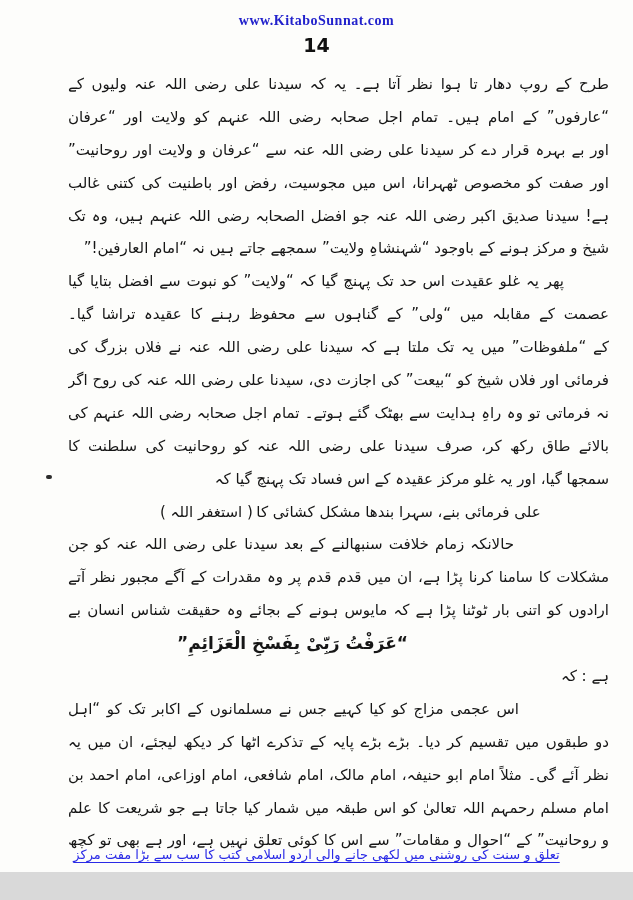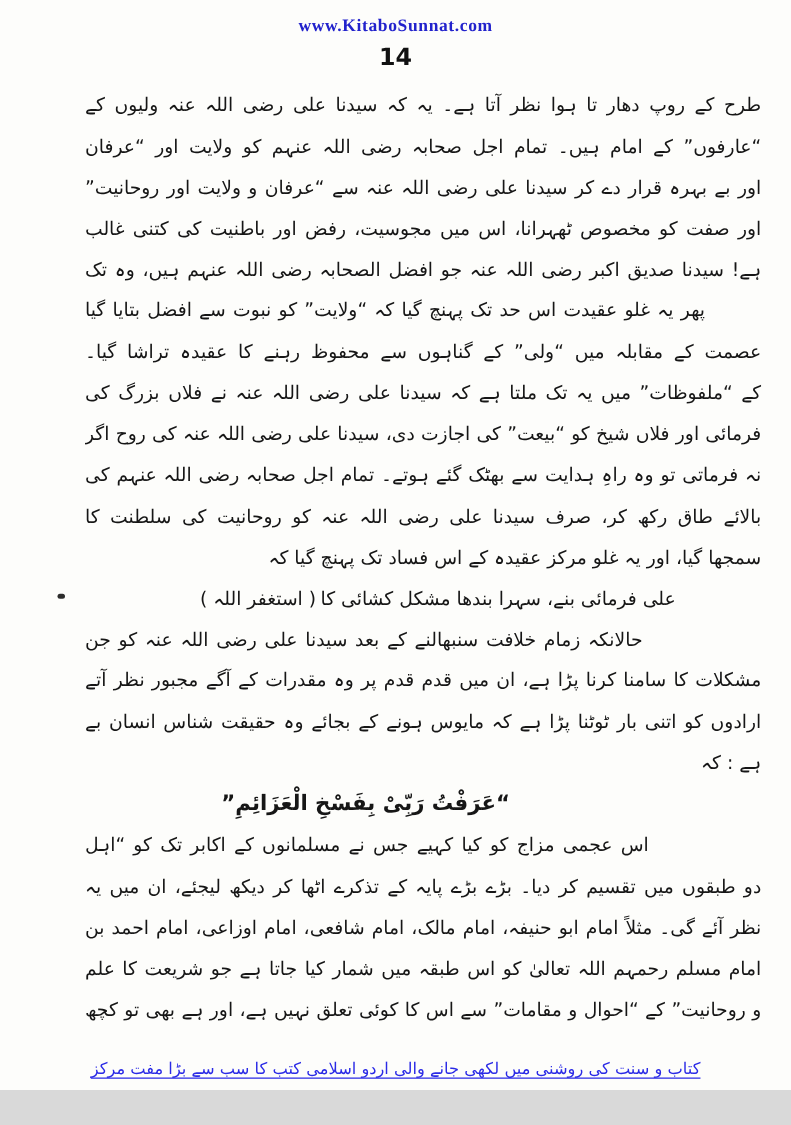--- a/index.html
+++ b/index.html
@@ -55,42 +55,43 @@
     <a href="#" class="site-link">www.KitaboSunnat.com</a>
     <div class="page-num">14</div>
   </div>
 
   <div class="body-text" dir="rtl">
       <div class="l j">طرح کے روپ دھار تا ہوا نظر آتا ہے۔ یہ کہ سیدنا علی رضی اللہ عنہ ولیوں کے شہنشاہ اور</div>
       <div class="l j">“عارفوں” کے امام ہیں۔ تمام اجل صحابہ رضی اللہ عنہم کو ولایت اور “عرفان حقیقت” سے کورا</div>
       <div class="l j">اور بے بہرہ قرار دے کر سیدنا علی رضی اللہ عنہ سے “عرفان و ولایت اور روحانیت” کی نسبت</div>
       <div class="l j">اور صفت کو مخصوص ٹھہرانا، اس میں مجوسیت، رفض اور باطنیت کی کتنی غالب آمیزش پائی جاتی</div>
       <div class="l j">ہے! سیدنا صدیق اکبر رضی اللہ عنہ جو افضل الصحابہ رضی اللہ عنہم ہیں، وہ تک سلسلہ نقشبندیہ کے</div>
+      <div class="l r">شیخ و مرکز ہونے کے باوجود “شہنشاہِ ولایت” سمجھے جاتے ہیں  نہ “امام العارفین!”</div>
       <div class="l j" style="padding-right: 45px;">پھر یہ غلو عقیدت اس حد تک پہنچ گیا کہ “ولایت” کو نبوت سے افضل بتایا گیا اور نبی کی</div>
       <div class="l j">عصمت کے مقابلہ میں “ولی” کے گناہوں سے محفوظ رہنے کا عقیدہ تراشا گیا۔ “صوفیائے کرام”</div>
       <div class="l j">کے “ملفوظات” میں یہ تک ملتا ہے کہ سیدنا علی رضی اللہ عنہ نے فلاں بزرگ کی روحانی تربیت</div>
       <div class="l j">فرمائی اور فلاں شیخ کو “بیعت” کی اجازت دی، سیدنا علی رضی اللہ عنہ کی روح اگر فلاں “پیر” کی مدد</div>
       <div class="l j">نہ فرماتی تو وہ راہِ ہدایت سے بھٹک گئے ہوتے۔ تمام اجل صحابہ رضی اللہ عنہم کی عظمت و روحانیت کو</div>
       <div class="l j">بالائے طاق رکھ کر، صرف سیدنا علی رضی اللہ عنہ کو روحانیت کی سلطنت کا حکمران اور چلانے والا</div>
       <div class="l r">سمجھا گیا، اور یہ غلو مرکز عقیدہ کے اس فساد تک پہنچ گیا کہ</div>
       <div class="l verse-row">
         <span class="verse-aside">( استغفر اللہ )</span>
         <span class="verse-text">علی فرمائی بنے، سہرا بندھا مشکل کشائی کا</span>
       </div>
       <div class="l j" style="padding-right: 95px;">حالانکہ زمام خلافت سنبھالنے کے بعد سیدنا علی رضی اللہ عنہ کو جن واقعات اور</div>
       <div class="l j">مشکلات کا سامنا کرنا پڑا ہے، ان میں قدم قدم پر وہ مقدرات کے آگے مجبور نظر آتے ہیں، ان کے</div>
       <div class="l j">ارادوں کو اتنی بار ٹوٹنا پڑا ہے کہ مایوس ہونے کے بجائے وہ حقیقت شناس انسان بے اختیار پکار اٹھتا</div>
+      <div class="l q">“عَرَفْتُ رَبِّیْ بِفَسْخِ الْعَزَائِمِ”</div>
       <div class="l r">ہے : کہ</div>
-      <div class="l q">“عَرَفْتُ رَبِّیْ بِفَسْخِ الْعَزَائِمِ”</div>
       <div class="l j" style="padding-right: 90px;">اس عجمی مزاج کو کیا کہیے جس نے مسلمانوں کے اکابر تک کو “اہل ظاہر” اور “اہل باطن”</div>
       <div class="l j">دو طبقوں میں تقسیم کر دیا۔ بڑے بڑے پایہ کے تذکرے اٹھا کر دیکھ لیجئے، ان میں یہ طبقاتی تقسیم</div>
       <div class="l j">نظر آئے گی۔ مثلاً امام ابو حنیفہ، امام مالک، امام شافعی، امام اوزاعی، امام احمد بن حنبل، امام بخاری، اور</div>
       <div class="l j">امام مسلم رحمہم اللہ تعالیٰ کو اس طبقہ میں شمار کیا جاتا ہے جو شریعت کا علم رکھتا ہے اور “عرفان</div>
       <div class="l j">و روحانیت” کے “احوال و مقامات” سے اس کا کوئی تعلق نہیں ہے، اور ہے بھی تو کچھ یوں ہی سا</div>
     </div>
 
   <div class="artifact-dot"></div>
 
   <div class="footer">
-    <a href="#" class="footer-link">کتاب و سنت کی روشنی میں لکھی جانے والی اردو اسلامی کتب کا سب سے بڑا مفت مرکز</a>
+    <a href="#" class="footer-link">تعلق و سنت کی روشنی میں لکھی جانے والی اردو اسلامی کتب کا سب سے بڑا مفت مرکز</a>
   </div>
 
 </div>
 
 </body></html>

